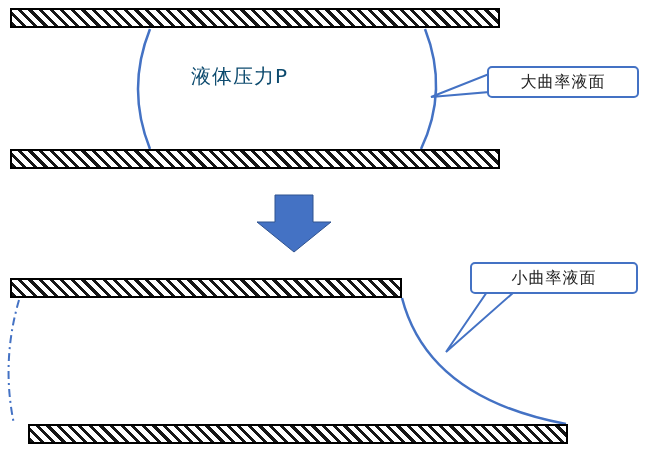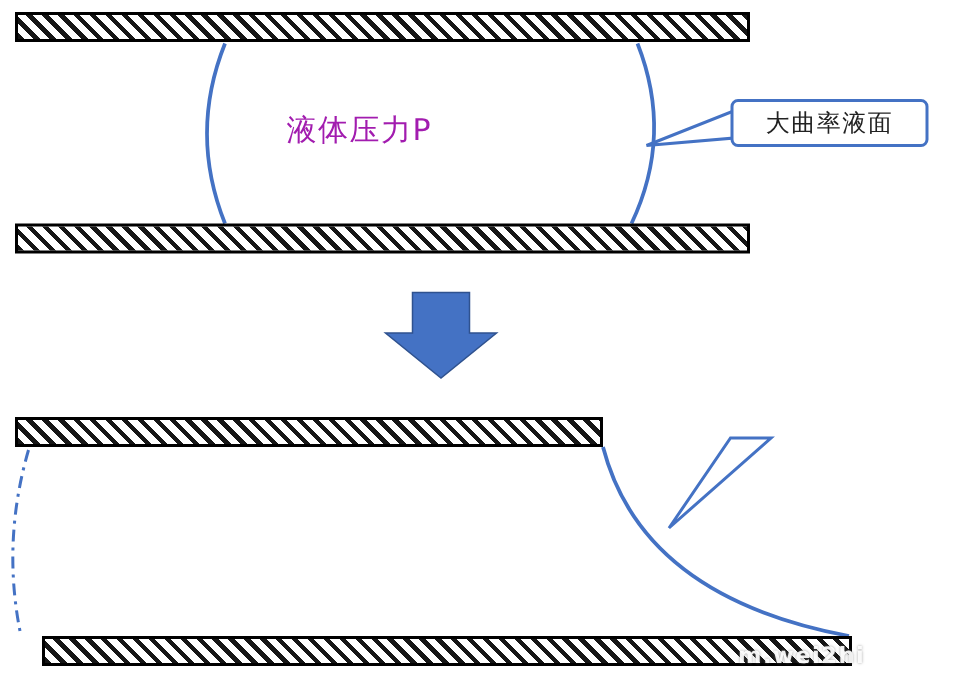--- a/index.html
+++ b/index.html
@@ -27,26 +27,25 @@
     box-sizing: border-box;
     border: 2px solid #000000;
     background: repeating-linear-gradient(
       45deg,
       #161616 0px, #161616 3px,
       #ffffff 3px, #ffffff 7.5px
     );
   }
   .label {
     position: absolute;
-    color: #a21caf;
+    color: #0c4a6e;
     font-size: 20px;
     letter-spacing: 1px;
     text-align: center;
     white-space: nowrap;
-    margin-top: 10px;
   }
   .callout {
     position: absolute;
     box-sizing: border-box;
     border: 2px solid #4472C4;
     border-radius: 5px;
     background: #ffffff;
     display: flex;
     align-items: center;
     justify-content: center;
@@ -83,24 +82,26 @@
     <path d="M19 300 Q1 362 14 424" fill="none" stroke="#4472C4" stroke-width="2" stroke-dasharray="8 4 2 4"></path>
 
     <polygon points="487,292 514,292 446,352" fill="#ffffff" stroke="#4472C4" stroke-width="2"></polygon>
   </svg>
 
   <div class="plate" style="left:10px; top:8px;   width:490px; height:20px;"></div>
   <div class="plate" style="left:10px; top:149px; width:490px; height:20px;"></div>
 
   <div class="label" style="left:152px; top:63px; width:175px;">液体压力P</div>
 
-  <div class="callout" style="left:487px; top:66px; width:132px; height:32px;">
+  <div class="callout" style="left:487px; top:66px; width:152px; height:32px;">
     <span>大曲率液面</span>
   </div>
 
   <div class="plate" style="left:10px; top:278px; width:392px; height:20px;"></div>
   <div class="plate" style="left:28px; top:424px; width:540px; height:20px;"></div>
 
 
+  <div class="callout" style="left:470px; top:262px; width:168px; height:32px;">
+    <span>小曲率液面</span>
+  </div>
 
-  <div class="watermark" style="left:492px; top:428px;">m.wei2hi</div>
 
 </div>
 
 </body></html>

